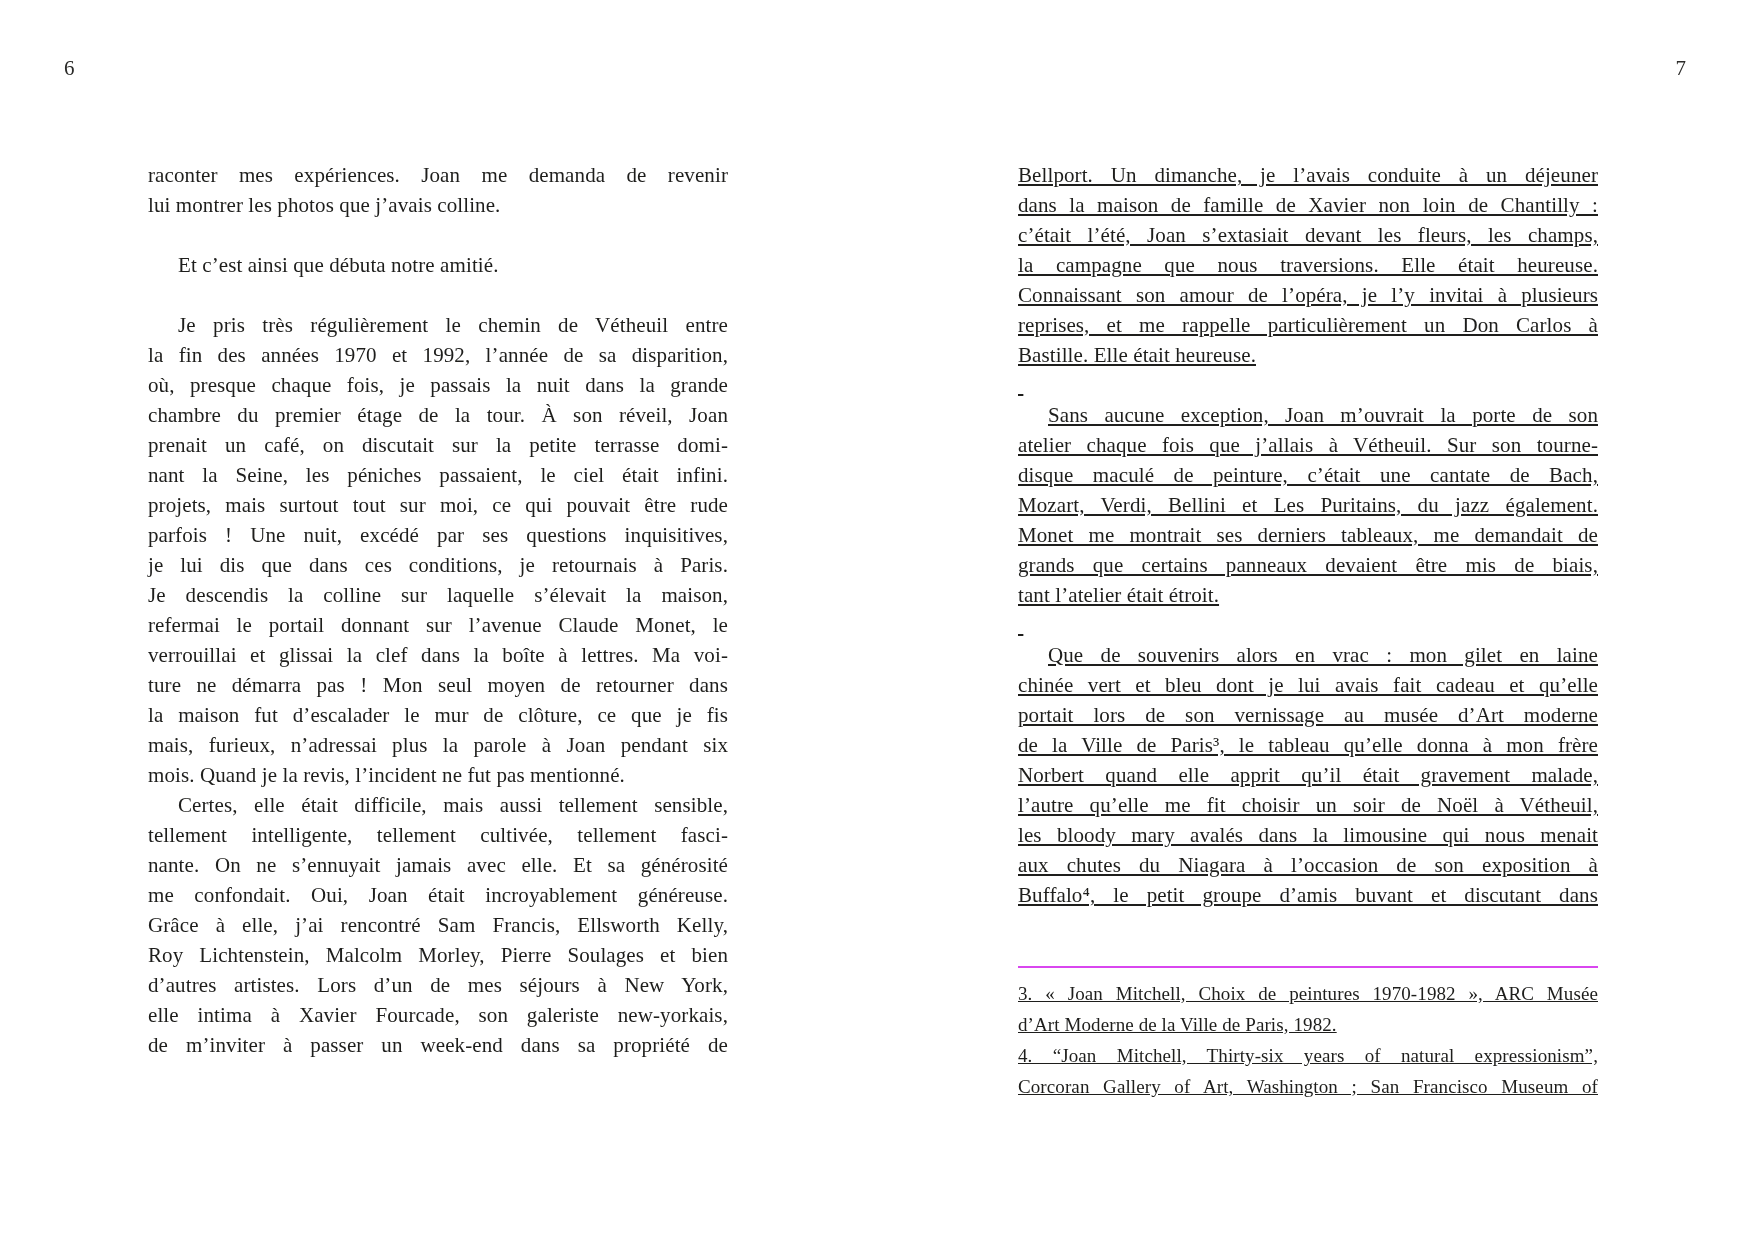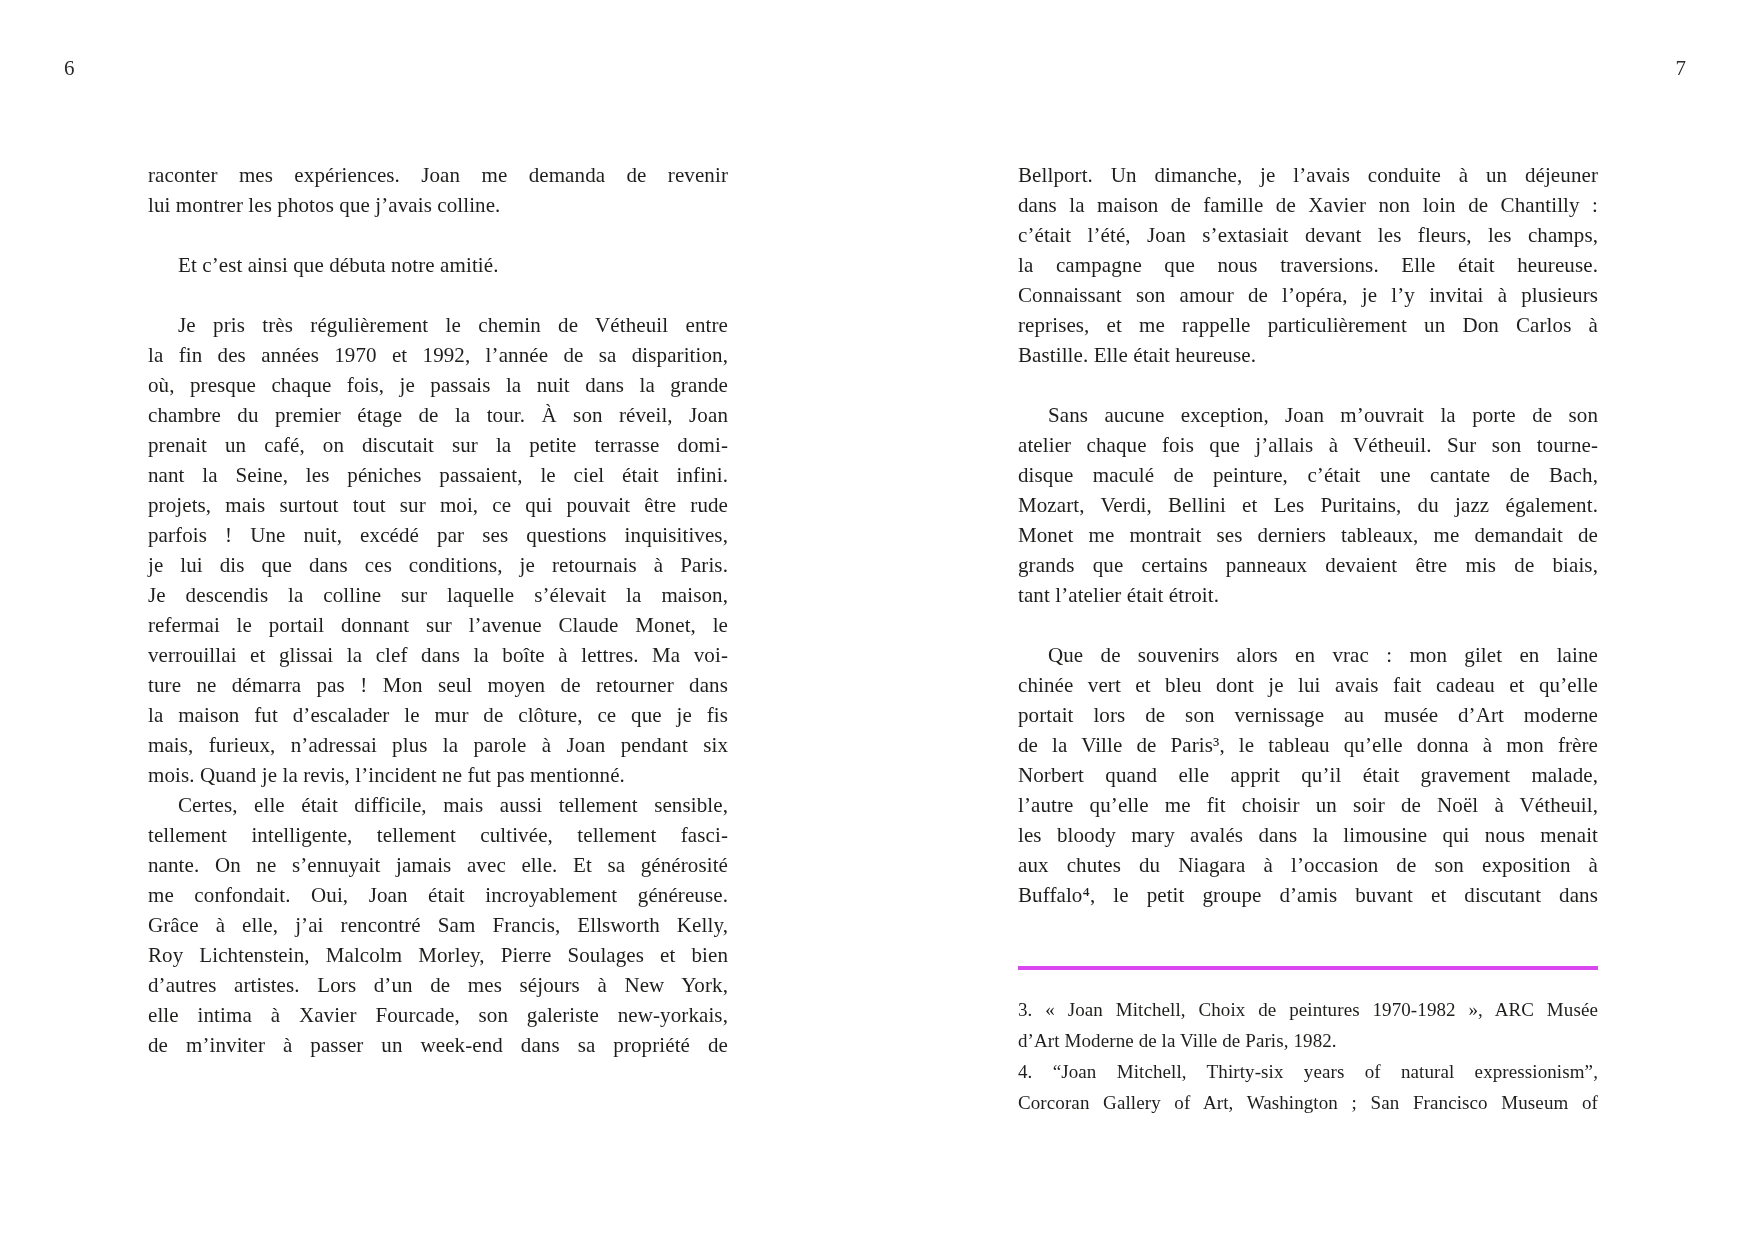--- a/index.html
+++ b/index.html
@@ -25,38 +25,38 @@
 
   .col {
     position: absolute;
     top: 160px;
     width: 580px;
     font-size: 21px;
     line-height: 30px;
     letter-spacing: 0.1px;
   }
   .col-left  { left: 148px; }
-  .col-right { left: 1018px; }
+  .col-right { left: 1018px; text-decoration: underline; }
 
   .line {
     height: 30px;
     text-align: left;
     overflow: visible;
   }
   .line.just {
     text-align: justify;
     text-align-last: justify;
   }
   .line.ind { text-indent: 30px; }
   .line.blank { }
 
   .footnotes {
     margin-top: 56px;
-    border-top: 4px solid #d946ef;
-    padding-top: 24px;
+    border-top: 2px solid #d946ef;
+    padding-top: 10px;
     font-size: 19px;
     line-height: 31px;
   }
   .footnotes .line { height: 31px; }
 </style>
 </head>
 <body>
 
 <div class="spread">
 

